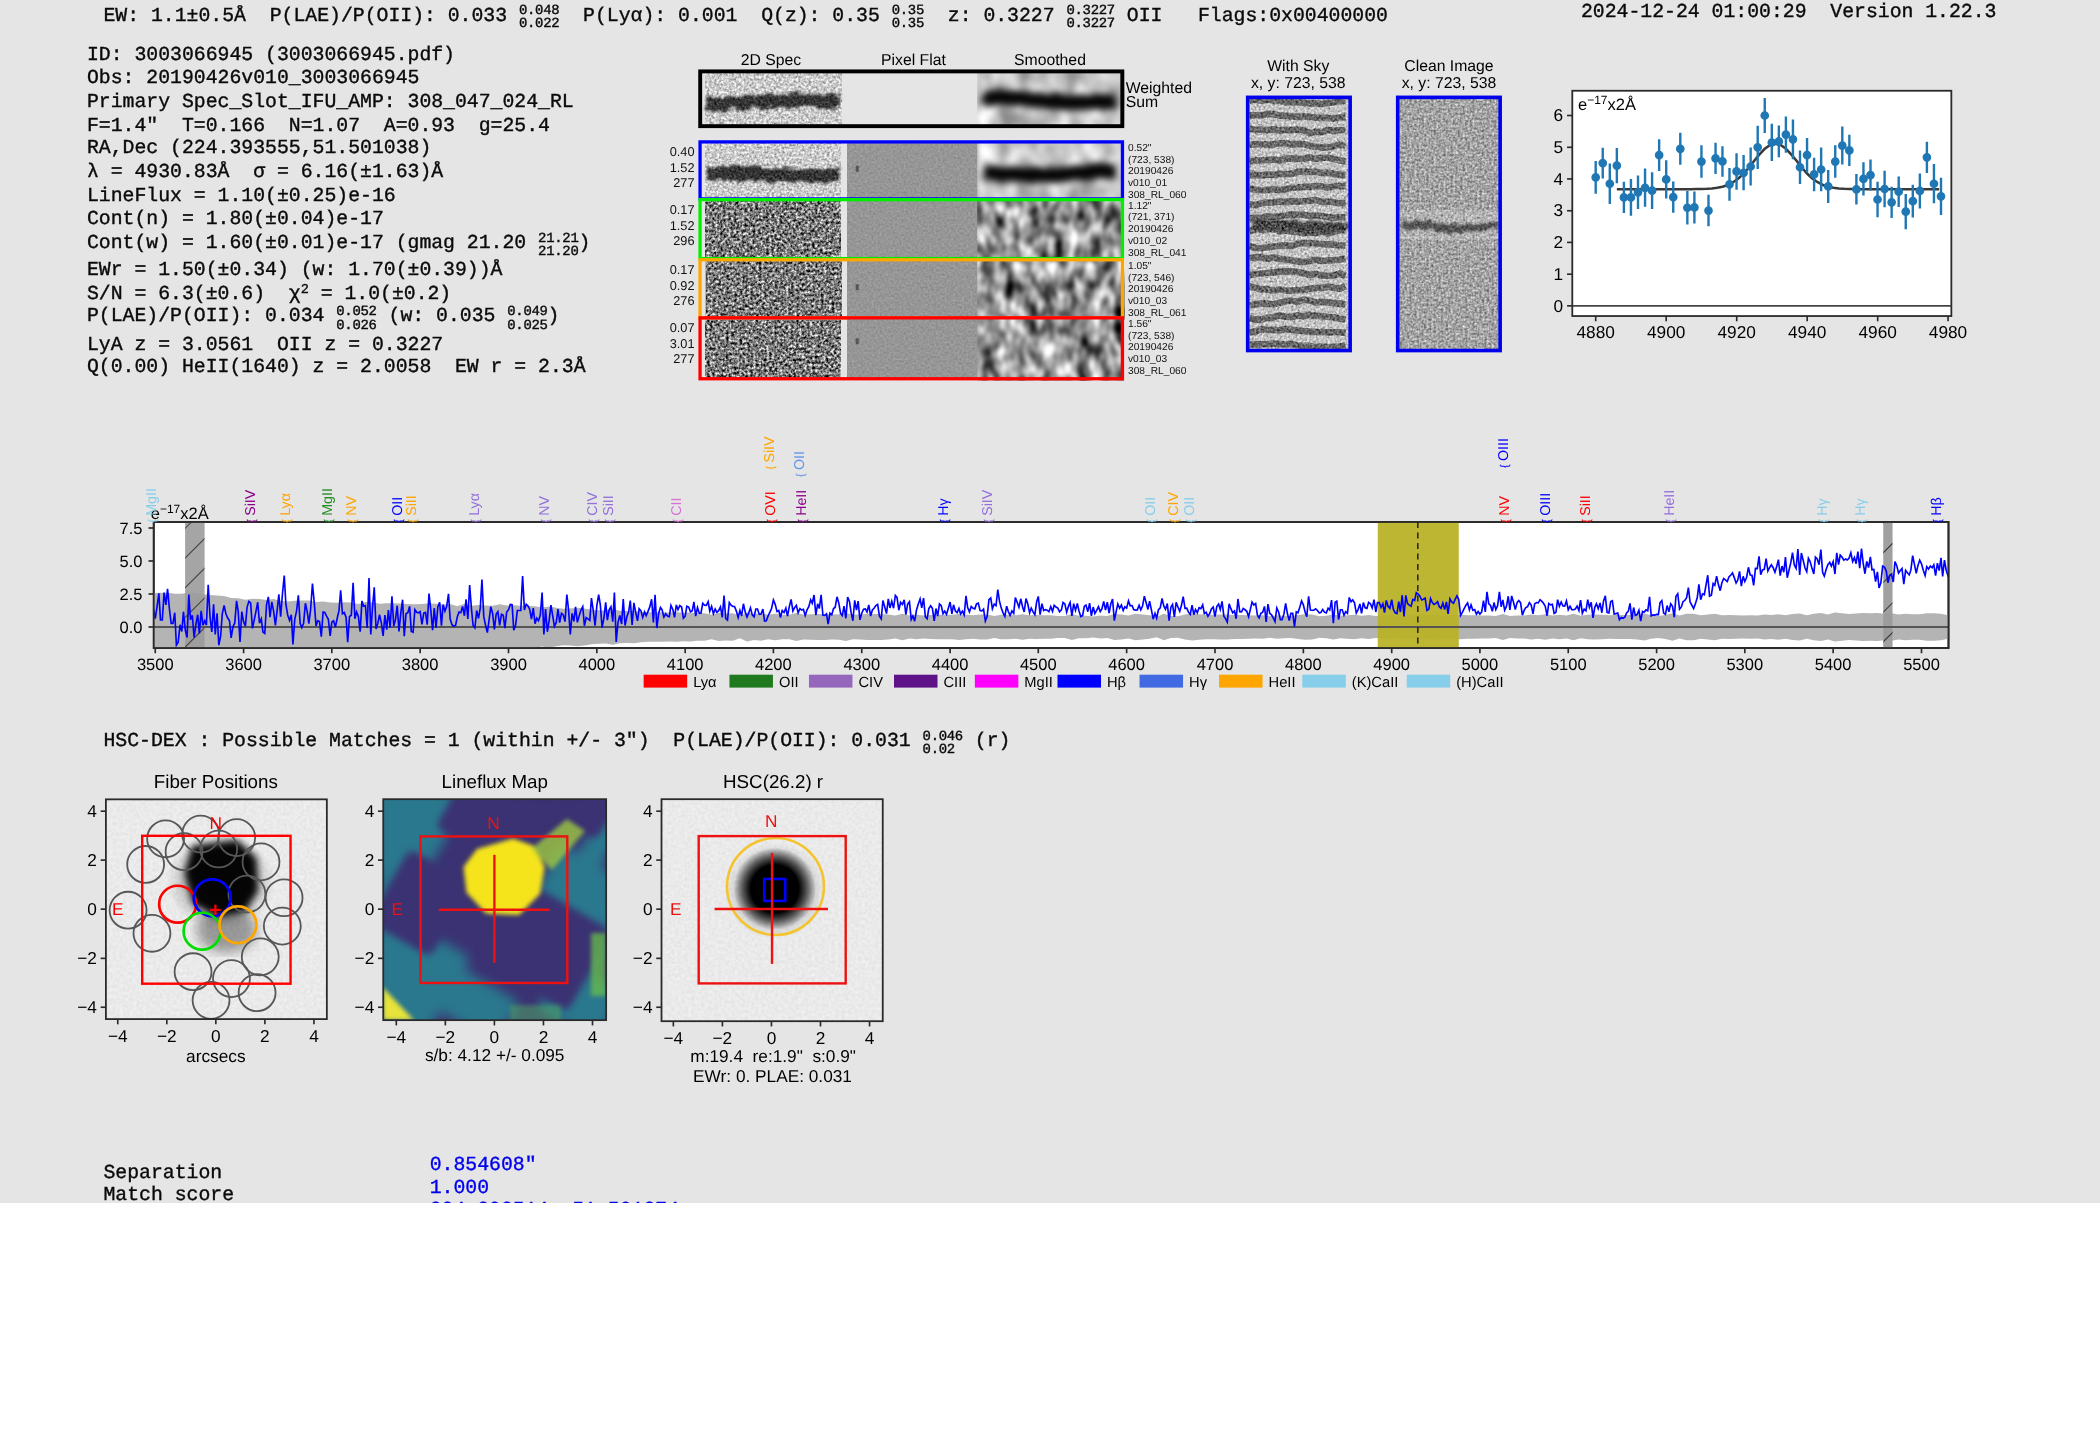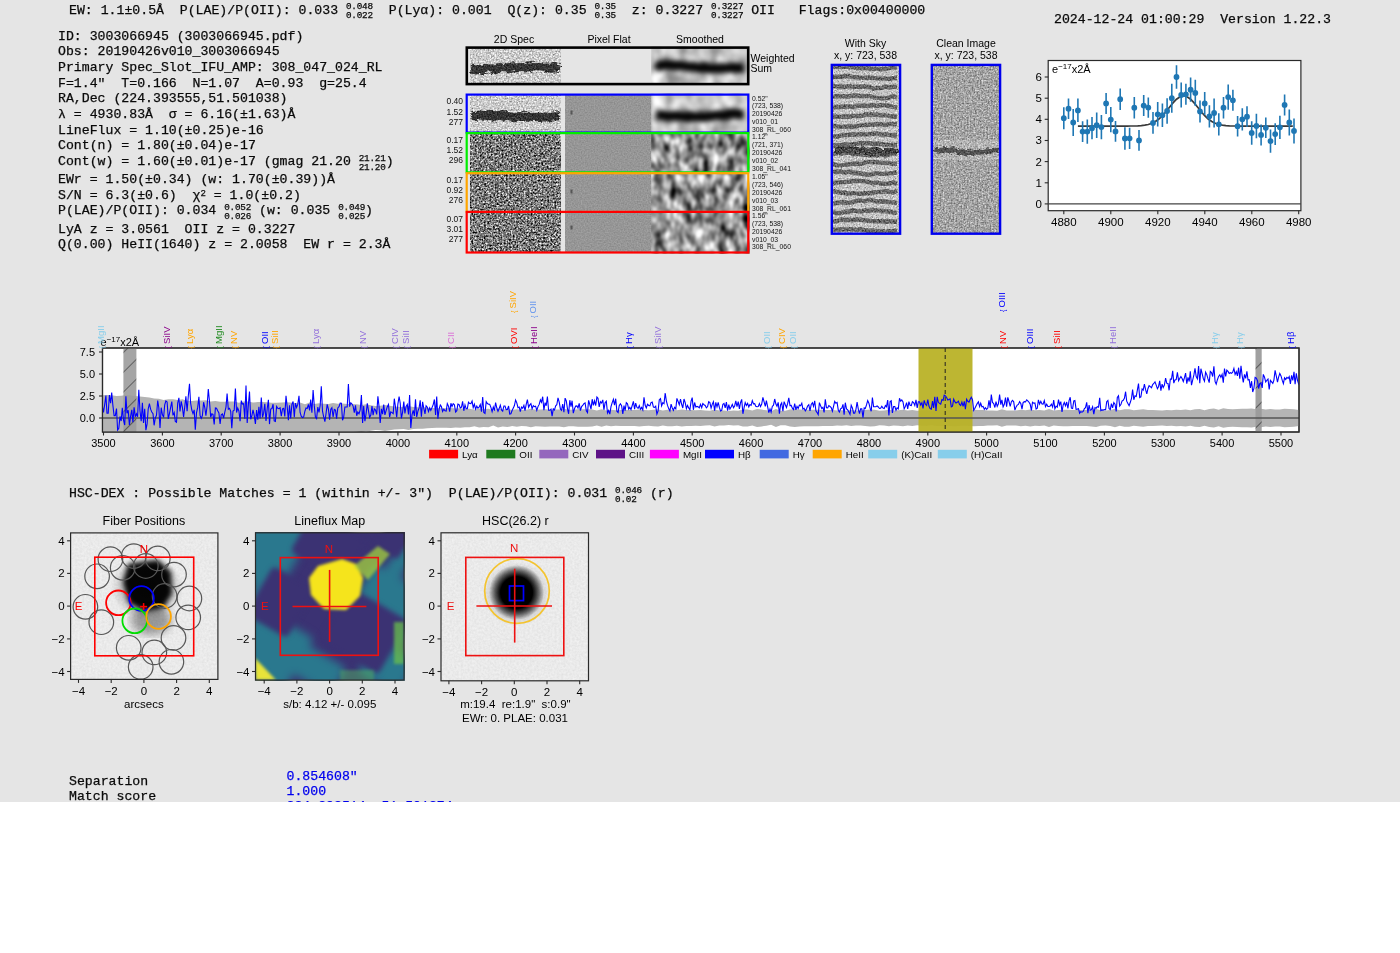--- a/index.html
+++ b/index.html
@@ -5,21 +5,21 @@
 .mono{position:absolute;font-family:"Liberation Mono",monospace;font-size:13.2px;color:#0a0a0a;white-space:pre;line-height:15.4px;letter-spacing:0px;-webkit-text-stroke:0.25px #0a0a0a;}
 .st{display:inline-block;font-size:9.3px;line-height:8.6px;vertical-align:-4.5px;letter-spacing:-0.2px;}
 .blue{color:#0000ee;-webkit-text-stroke:0.25px #0000ee;}
 sup.s2{font-size:9px;vertical-align:3.5px;line-height:0;}
 svg{position:absolute;left:0;top:0;}
 svg text{font-family:"Liberation Sans",sans-serif;}
 </style></head>
 <body>
 <div id="page">
 <div class="mono" style="left:69px;top:2.5px;">EW: 1.1±0.5Å  P(LAE)/P(OII): 0.033 <span class="st">0.048<br>0.022</span>  P(Lyα): 0.001  Q(z): 0.35 <span class="st">0.35<br>0.35</span>  z: 0.3227 <span class="st">0.3227<br>0.3227</span> OII   Flags:0x00400000</div>
-<div class="mono" style="left:1054px;top:12px;">2024-12-24 01:00:29  Version 1.22.3</div>
+<div class="mono" style="left:1054px;top:0;">2024-12-24 01:00:29  Version 1.22.3</div>
 <div class="mono" style="left:58px;top:28.8px;line-height:15.65px;">ID: 3003066945 (3003066945.pdf)
 Obs: 20190426v010_3003066945
 Primary Spec_Slot_IFU_AMP: 308_047_024_RL
 F=1.4"  T=0.166  N=1.07  A=0.93  g=25.4
 RA,Dec (224.393555,51.501038)
 λ = 4930.83Å  σ = 6.16(±1.63)Å
 LineFlux = 1.10(±0.25)e-16
 Cont(n) = 1.80(±0.04)e-17
 Cont(w) = 1.60(±0.01)e-17 (gmag 21.20 <span class="st">21.21<br>21.20</span>)
 EWr = 1.50(±0.34) (w: 1.70(±0.39))Å

